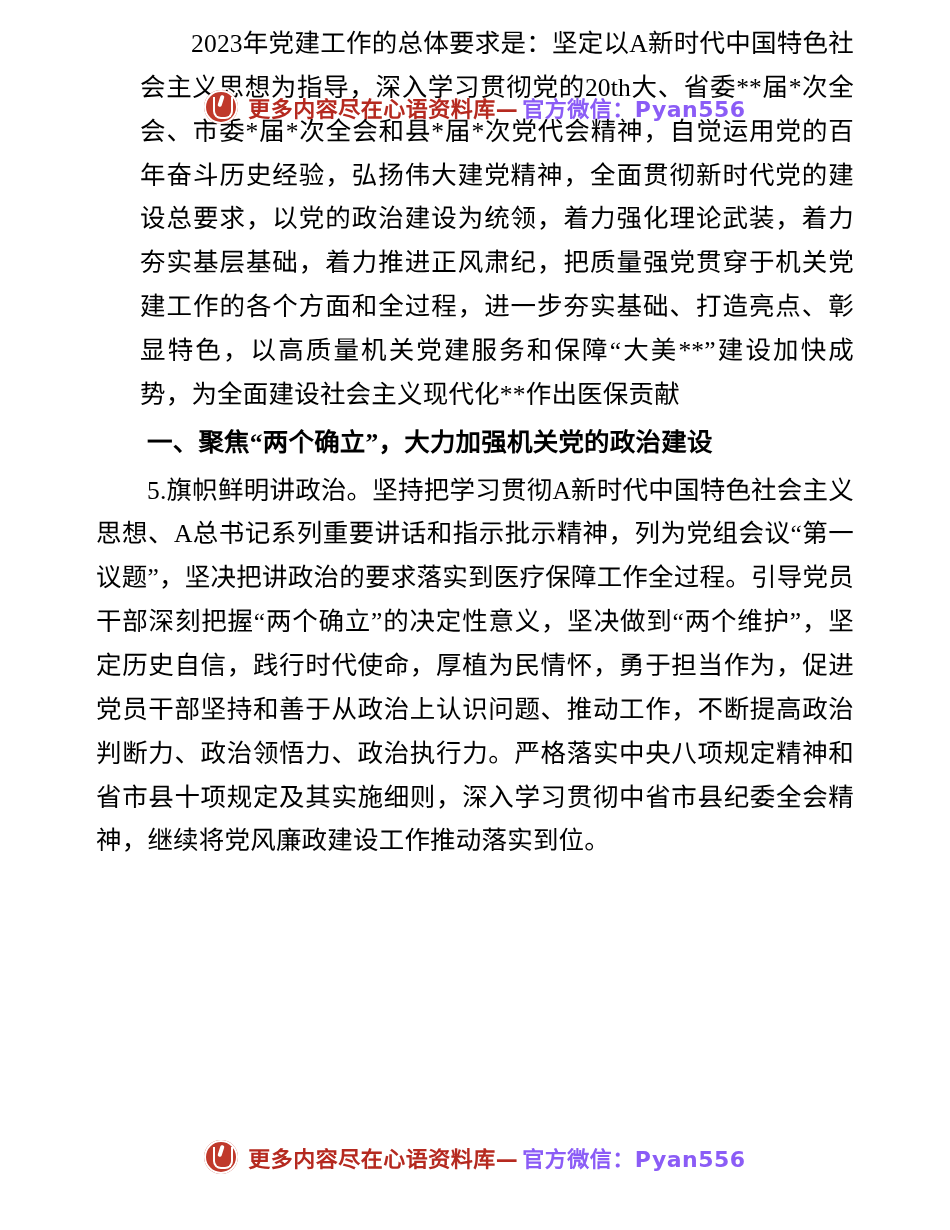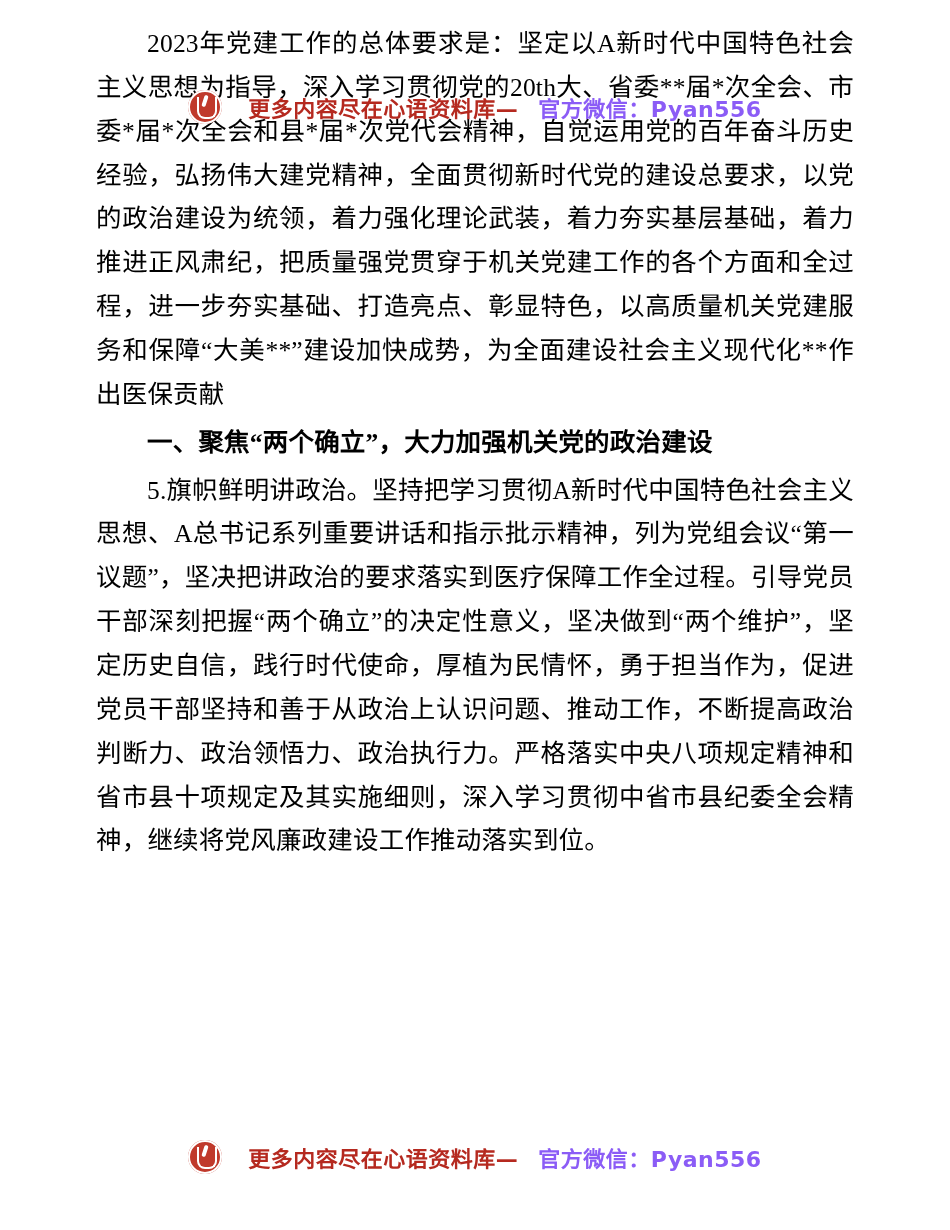--- a/index.html
+++ b/index.html
@@ -25,21 +25,21 @@
   }
 
   
   .banner {
     position: absolute;
     left: 0;
     width: 950px;
     display: flex;
     align-items: center;
     justify-content: center;
-    gap: 20px;
+    gap: 4px;
     white-space: nowrap;
   }
   .banner-top { top: 68px; }
   .banner-bottom { top: 1118px; }
 
   .banner-logo {
     width: 34px;
     height: 34px;
     border-radius: 50%;
     background: #c0392b;
@@ -101,21 +101,21 @@
     margin: 0;
     font-size: 25.5px;
     line-height: 1.72;
     text-align: justify;
     text-justify: inter-ideograph;
     text-indent: 2em;
     letter-spacing: 0.2px;
     font-family: "Liberation Serif", "DejaVu Serif", serif;
   }
   .para + .para { margin-top: 4px; }
-  .para-first { margin-top: 22px; }
+  .para-first { margin-top: 22px; margin-left: 44px; }
 
   .section-head {
     text-indent: 2em;
     font-weight: bold;
   }
 </style>
 </head>
 <body>
 
 <div class="page">

